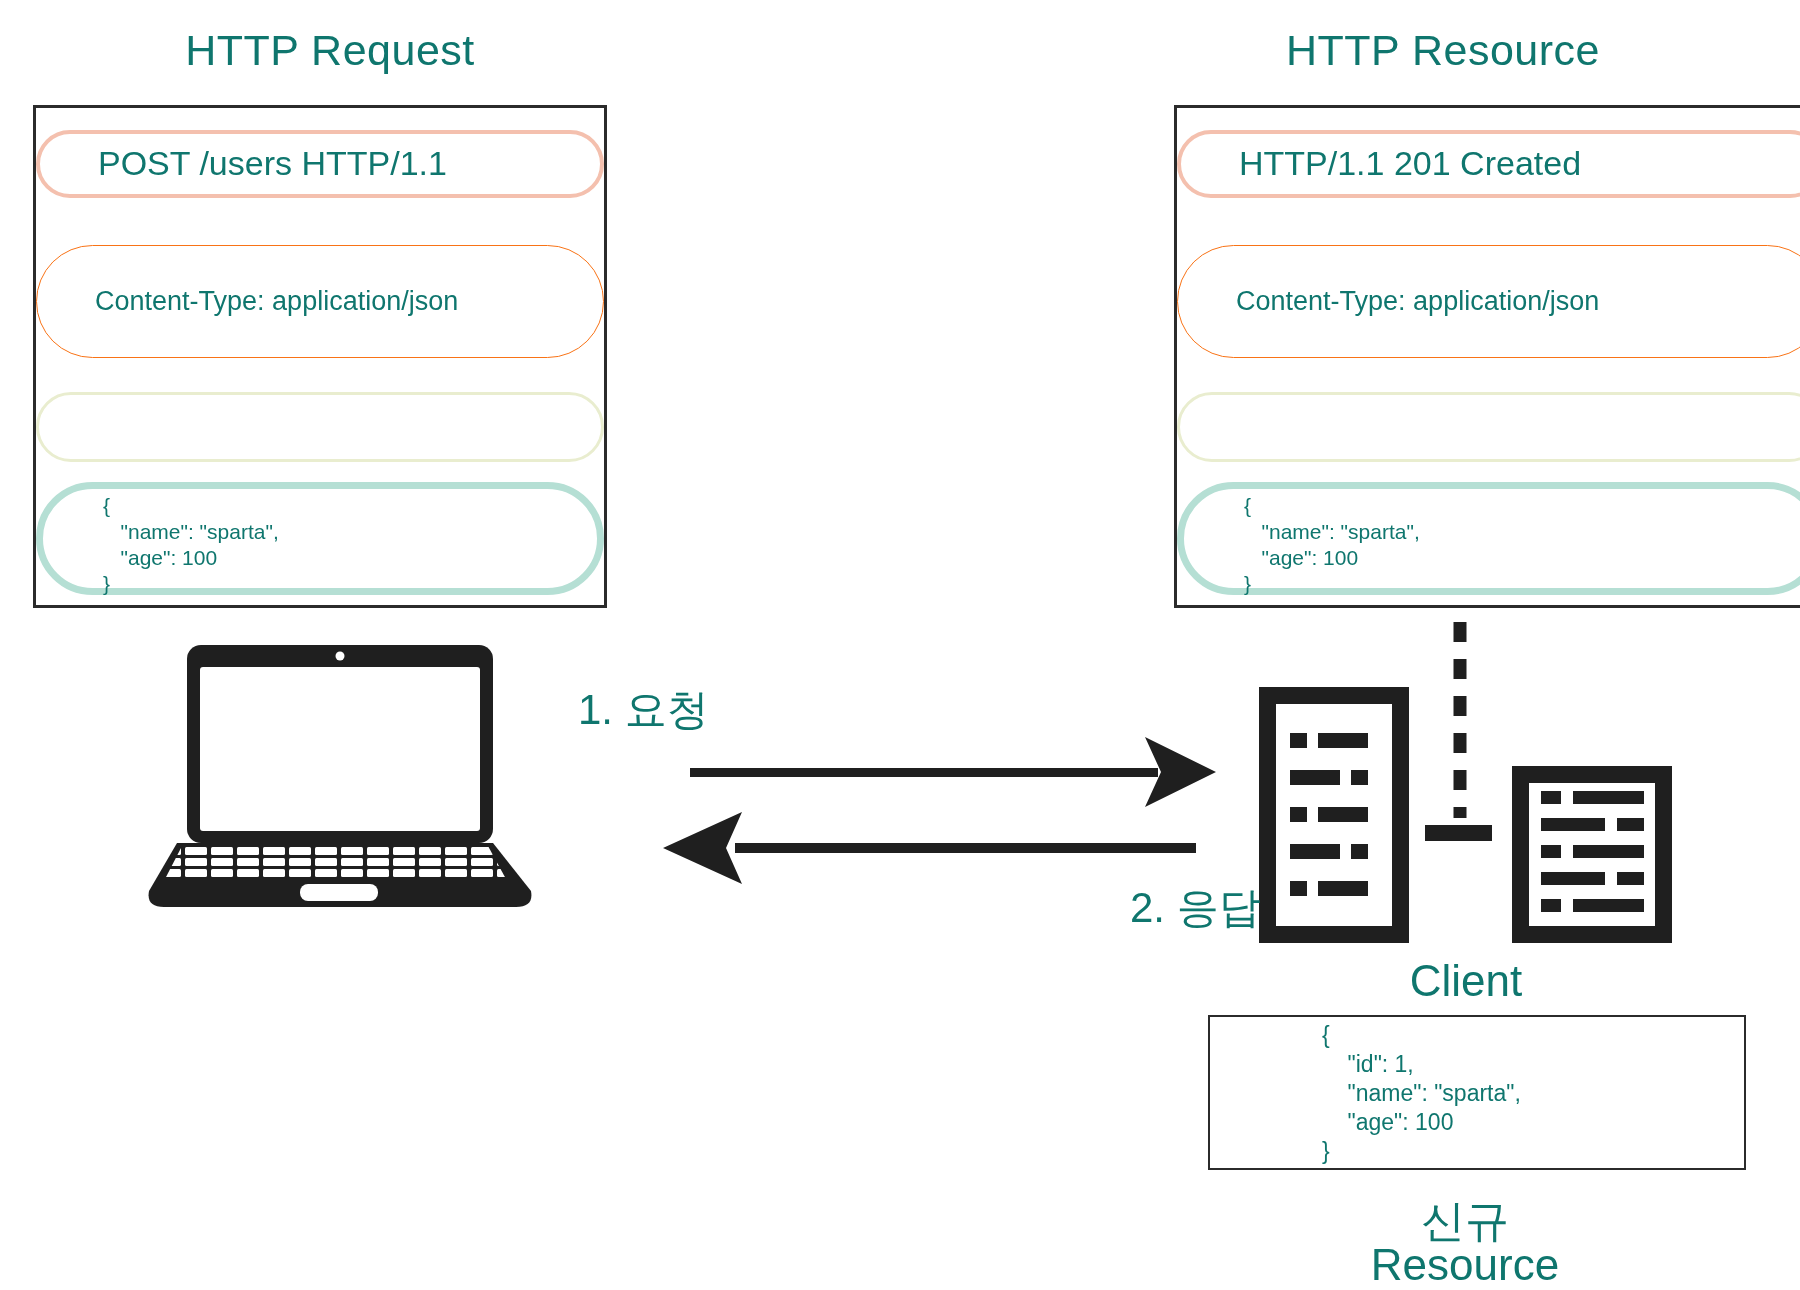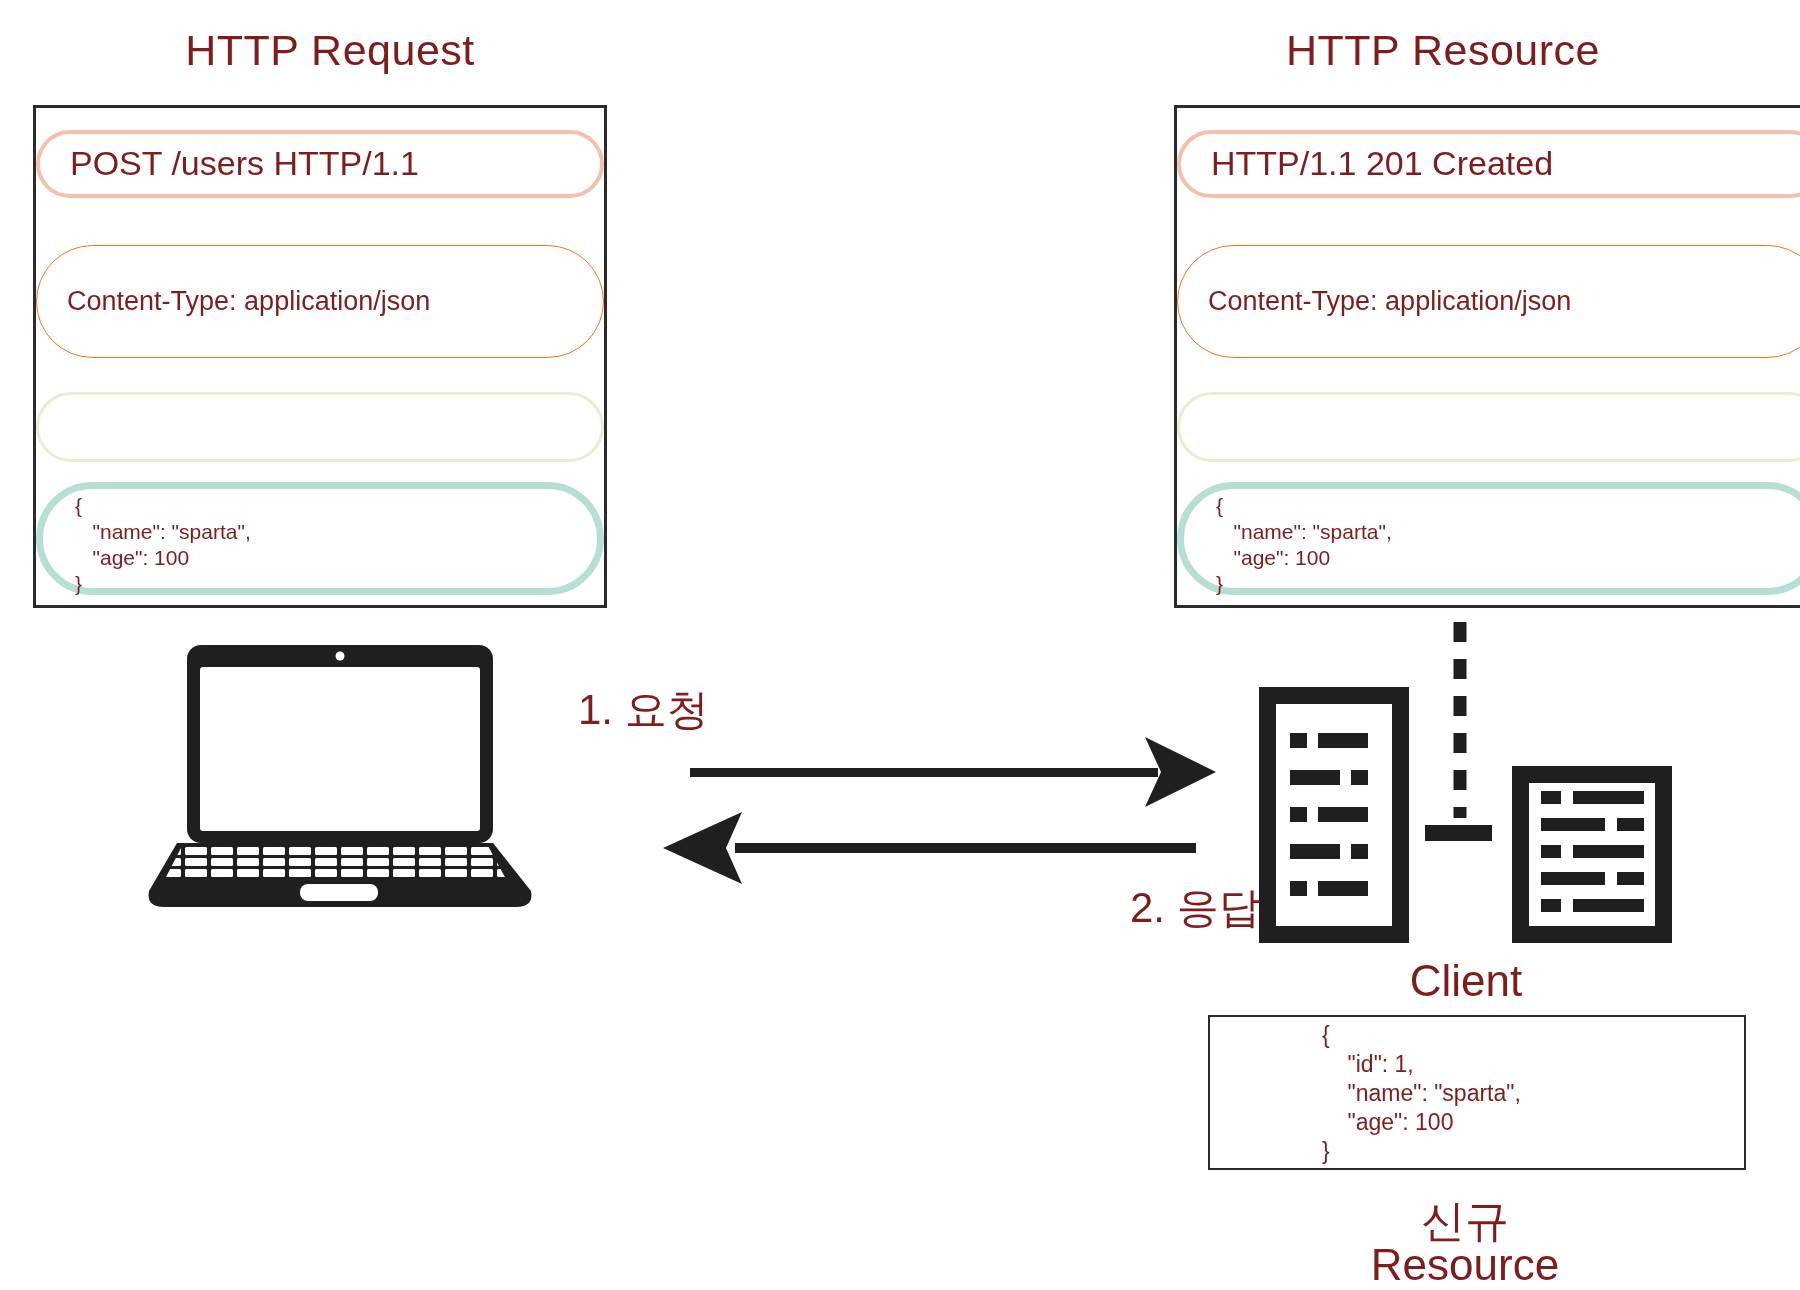--- a/index.html
+++ b/index.html
@@ -1,30 +1,30 @@
 <!DOCTYPE html>
 <html><head>
 <meta charset="utf-8">
 <style>
   html,body{margin:0;padding:0;background:#ffffff;}
   .stage{
     position:relative;width:1800px;height:1290px;background:#ffffff;overflow:hidden;
-    font-family:"Liberation Sans","DejaVu Sans",sans-serif;color:#7f1d1d;
+    font-family:"Liberation Sans","DejaVu Sans",sans-serif;color:#0f766e;
   }
   .abs{position:absolute;}
   .title{
     font-size:43px;font-weight:500;letter-spacing:0.5px;text-align:center;width:500px;
   }
   .msgbox{
     position:absolute;top:105px;height:503px;border:3px solid #2b2b2b;background:#ffffff;
     box-sizing:border-box;
   }
   .pill{
     position:absolute;left:0;right:0;border-radius:999px;box-sizing:border-box;background:#fff;
-    display:flex;flex-direction:column;justify-content:center;
+    display:flex;flex-direction:column;justify-content:center;padding-left:28px;
   }
   .pill-start  {top:22px;height:68px;border:4px solid #f4c0ae;}
   .pill-header {top:137px;height:113px;border:1px solid #f97316;}
   .pill-blank  {top:284px;height:70px;border:3px solid #e9edcf;}
   .pill-body   {top:374px;height:113px;border:7px solid #b5dfd4;justify-content:flex-start;}
   .pill-text-lg{font-size:34px;padding-left:30px;line-height:1.1;}
   .pill-text-md{font-size:27px;padding-left:30px;line-height:31px;}
   .pill-body pre{
     margin:0;padding:4px 0 0 32px;font-family:inherit;font-size:21px;line-height:26px;
     white-space:pre;

